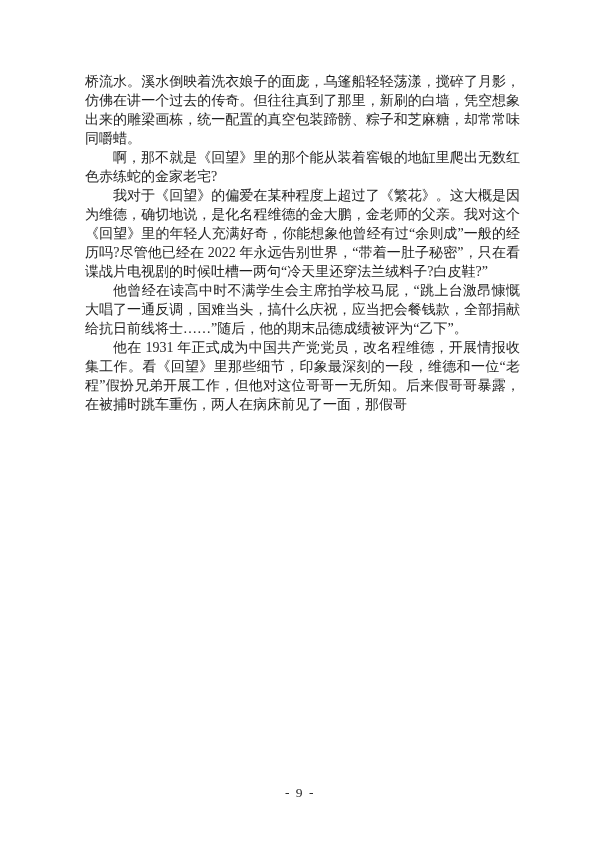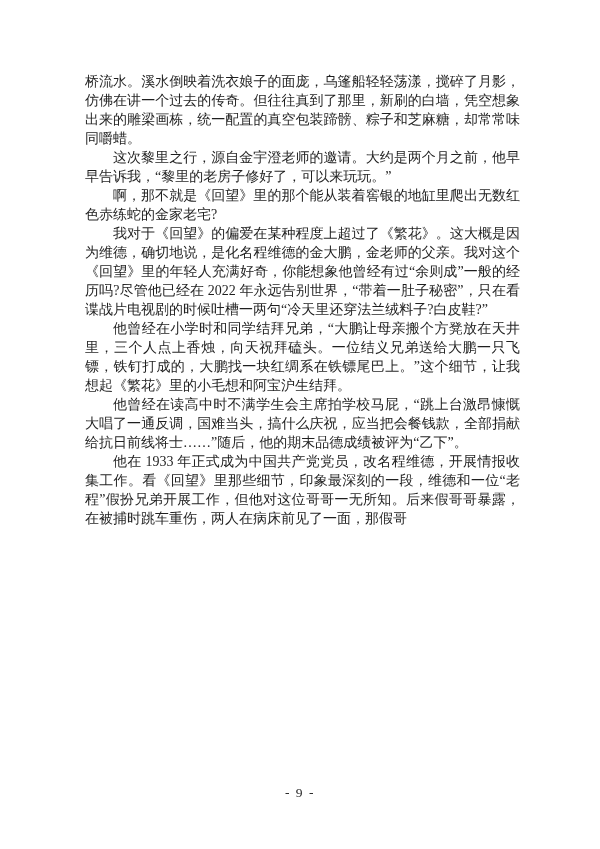--- a/index.html
+++ b/index.html
@@ -43,21 +43,19 @@
     letter-spacing: 1.5px;
     color: #1f1f1f;
   }
 </style>
 </head>
 <body>
 
 <div class="page">
   <div class="text-body">
     <p class="para">桥流水。溪水倒映着洗衣娘子的面庞，乌篷船轻轻荡漾，搅碎了月影，仿佛在讲一个过去的传奇。但往往真到了那里，新刷的白墙，凭空想象出来的雕梁画栋，统一配置的真空包装蹄髈、粽子和芝麻糖，却常常味同嚼蜡。</p>
-    <p class="para indent">这次黎里之行，源自金宇澄老师的邀请。大约是两个月之前，他早早告诉我，“黎里的老房子修好了，可以来玩玩。”</p>
     <p class="para indent">啊，那不就是《回望》里的那个能从装着窖银的地缸里爬出无数红色赤练蛇的金家老宅?</p>
     <p class="para indent">我对于《回望》的偏爱在某种程度上超过了《繁花》。这大概是因为维德，确切地说，是化名程维德的金大鹏，金老师的父亲。我对这个《回望》里的年轻人充满好奇，你能想象他曾经有过“余则成”一般的经历吗?尽管他已经在 2022 年永远告别世界，“带着一肚子秘密”，只在看谍战片电视剧的时候吐槽一两句“冷天里还穿法兰绒料子?白皮鞋?”</p>
-    <p class="para indent">他曾经在小学时和同学结拜兄弟，“大鹏让母亲搬个方凳放在天井里，三个人点上香烛，向天祝拜磕头。一位结义兄弟送给大鹏一只飞镖，铁钉打成的，大鹏找一块红绸系在铁镖尾巴上。”这个细节，让我想起《繁花》里的小毛想和阿宝沪生结拜。</p>
     <p class="para indent">他曾经在读高中时不满学生会主席拍学校马屁，“跳上台激昂慷慨大唱了一通反调，国难当头，搞什么庆祝，应当把会餐钱款，全部捐献给抗日前线将士……”随后，他的期末品德成绩被评为“乙下”。</p>
-    <p class="para indent">他在 1933 年正式成为中国共产党党员，改名程维德，开展情报收集工作。看《回望》里那些细节，印象最深刻的一段，维德和一位“老程”假扮兄弟开展工作，但他对这位哥哥一无所知。后来假哥哥暴露，在被捕时跳车重伤，两人在病床前见了一面，那假哥</p>
+    <p class="para indent">他在 1931 年正式成为中国共产党党员，改名程维德，开展情报收集工作。看《回望》里那些细节，印象最深刻的一段，维德和一位“老程”假扮兄弟开展工作，但他对这位哥哥一无所知。后来假哥哥暴露，在被捕时跳车重伤，两人在病床前见了一面，那假哥</p>
   </div>
   <div class="page-number">- 9 -</div>
 </div>
 
 </body></html>

